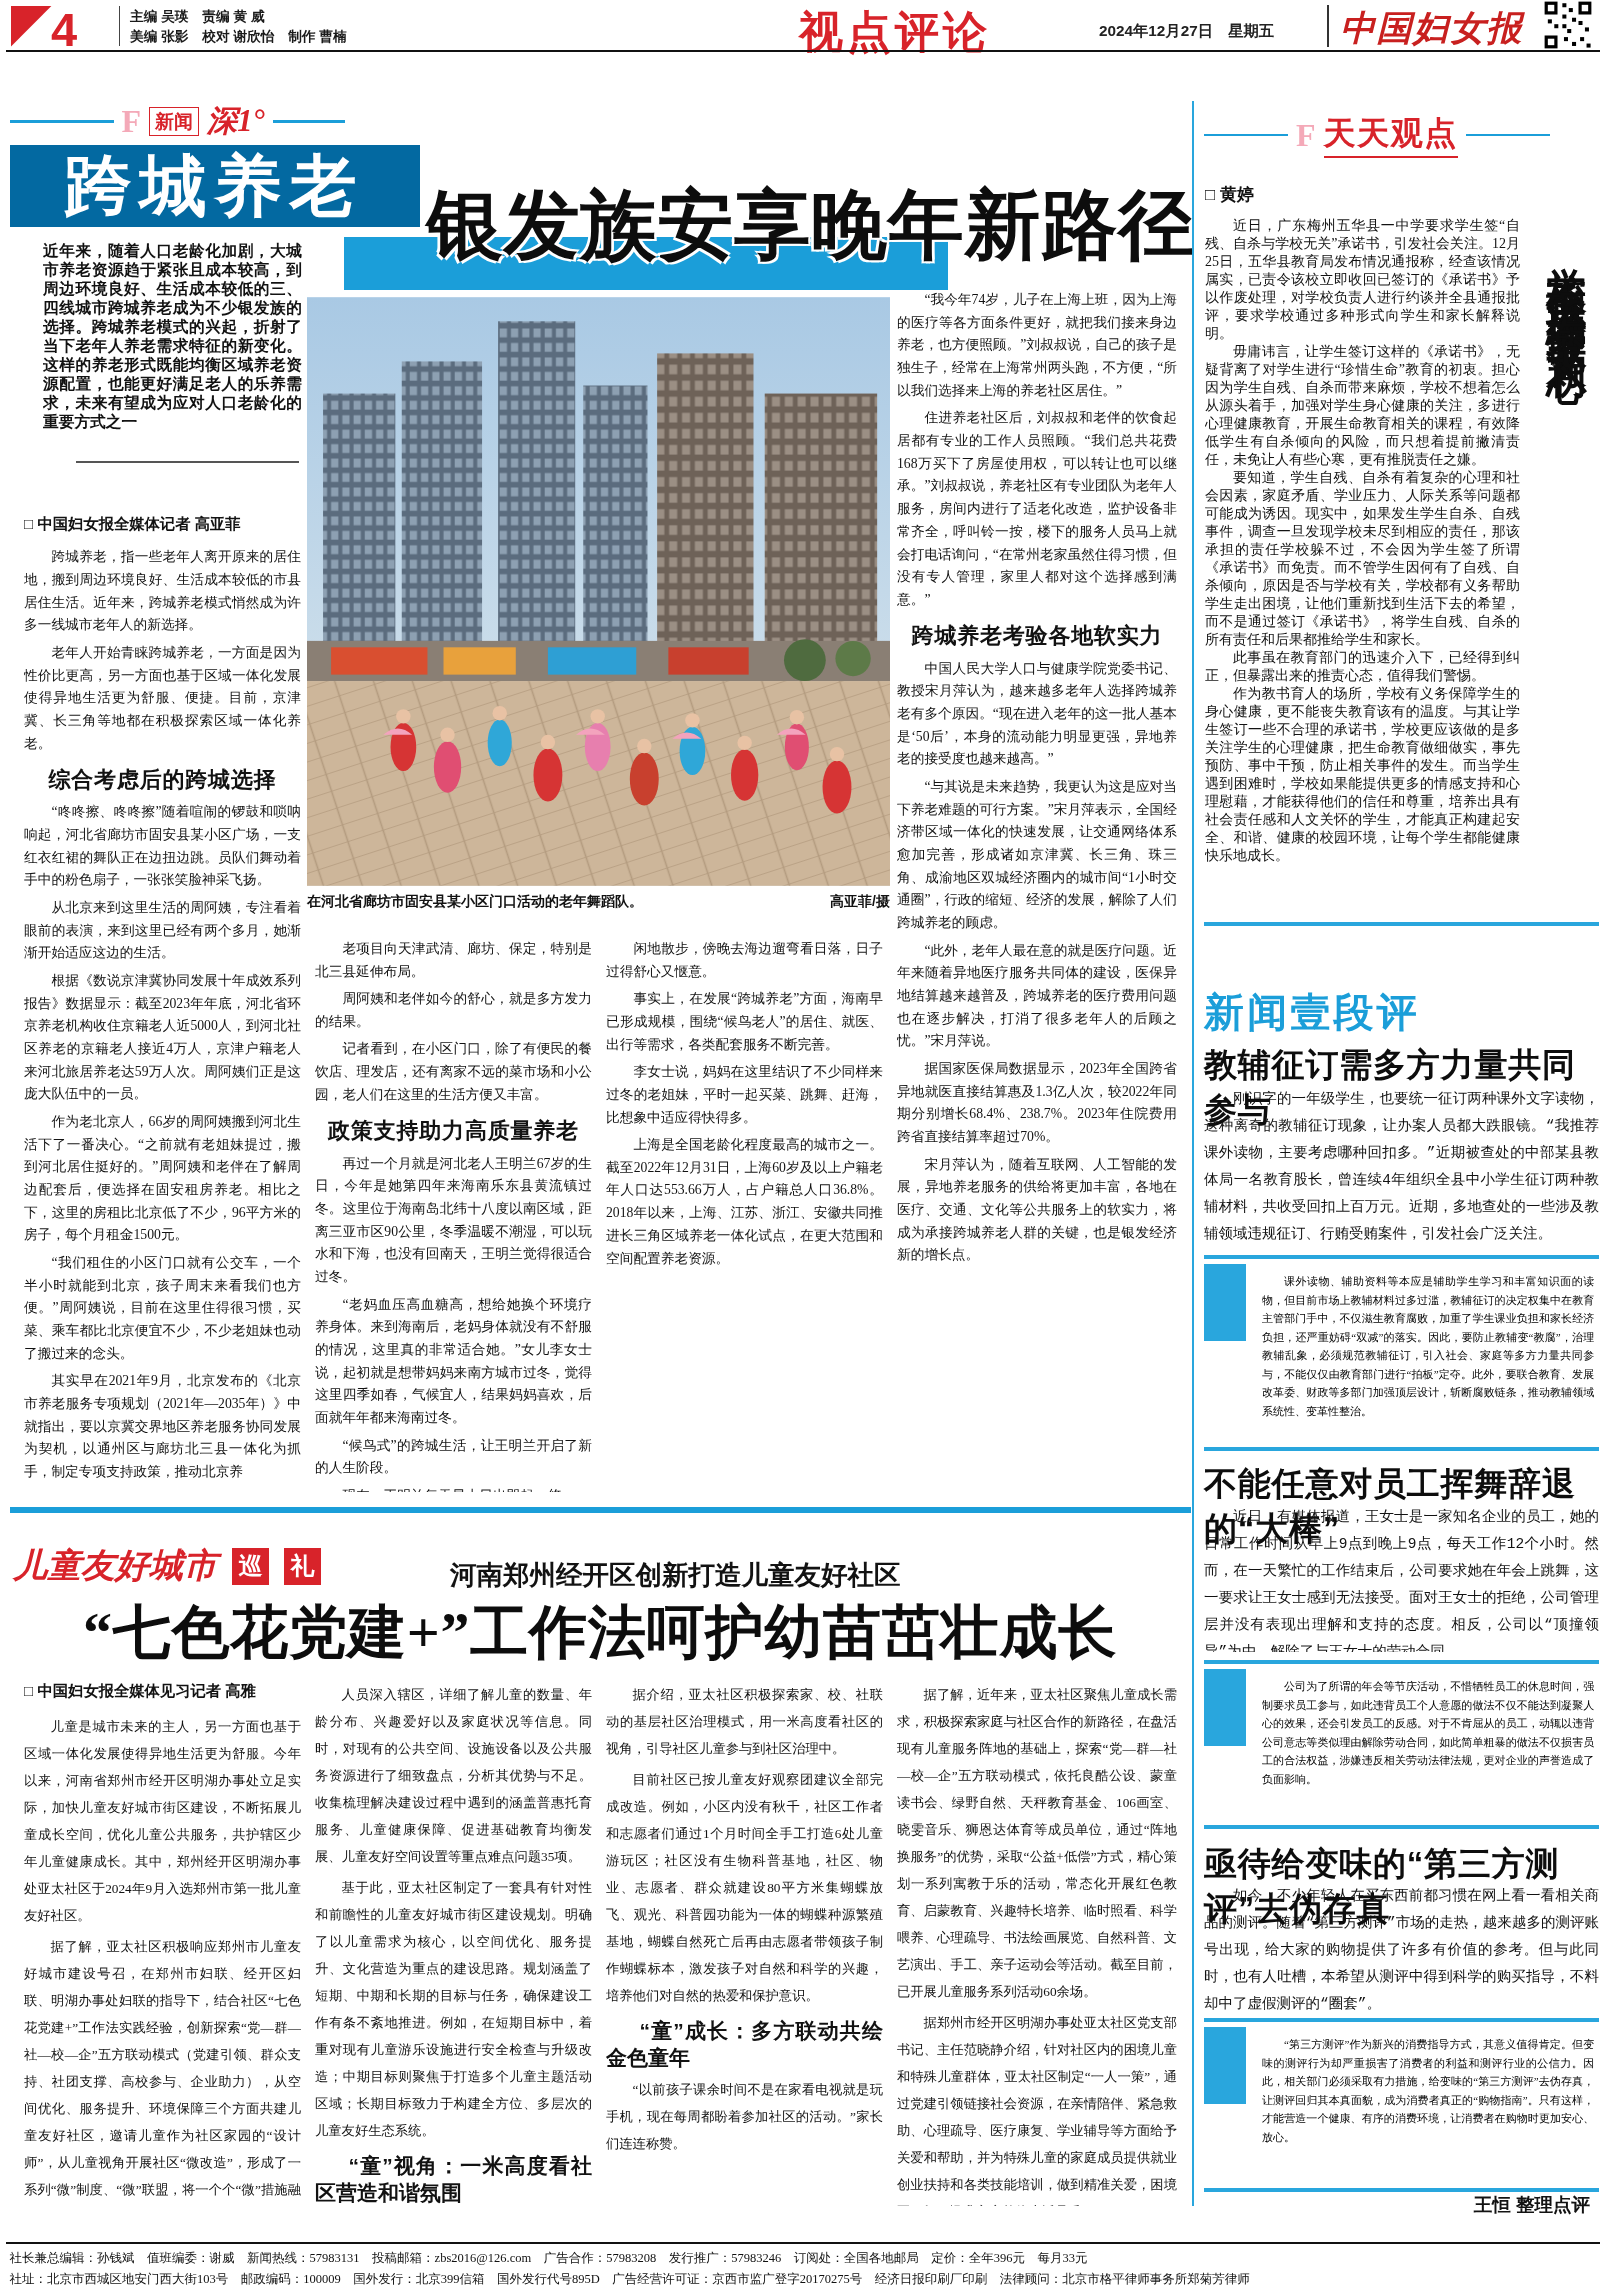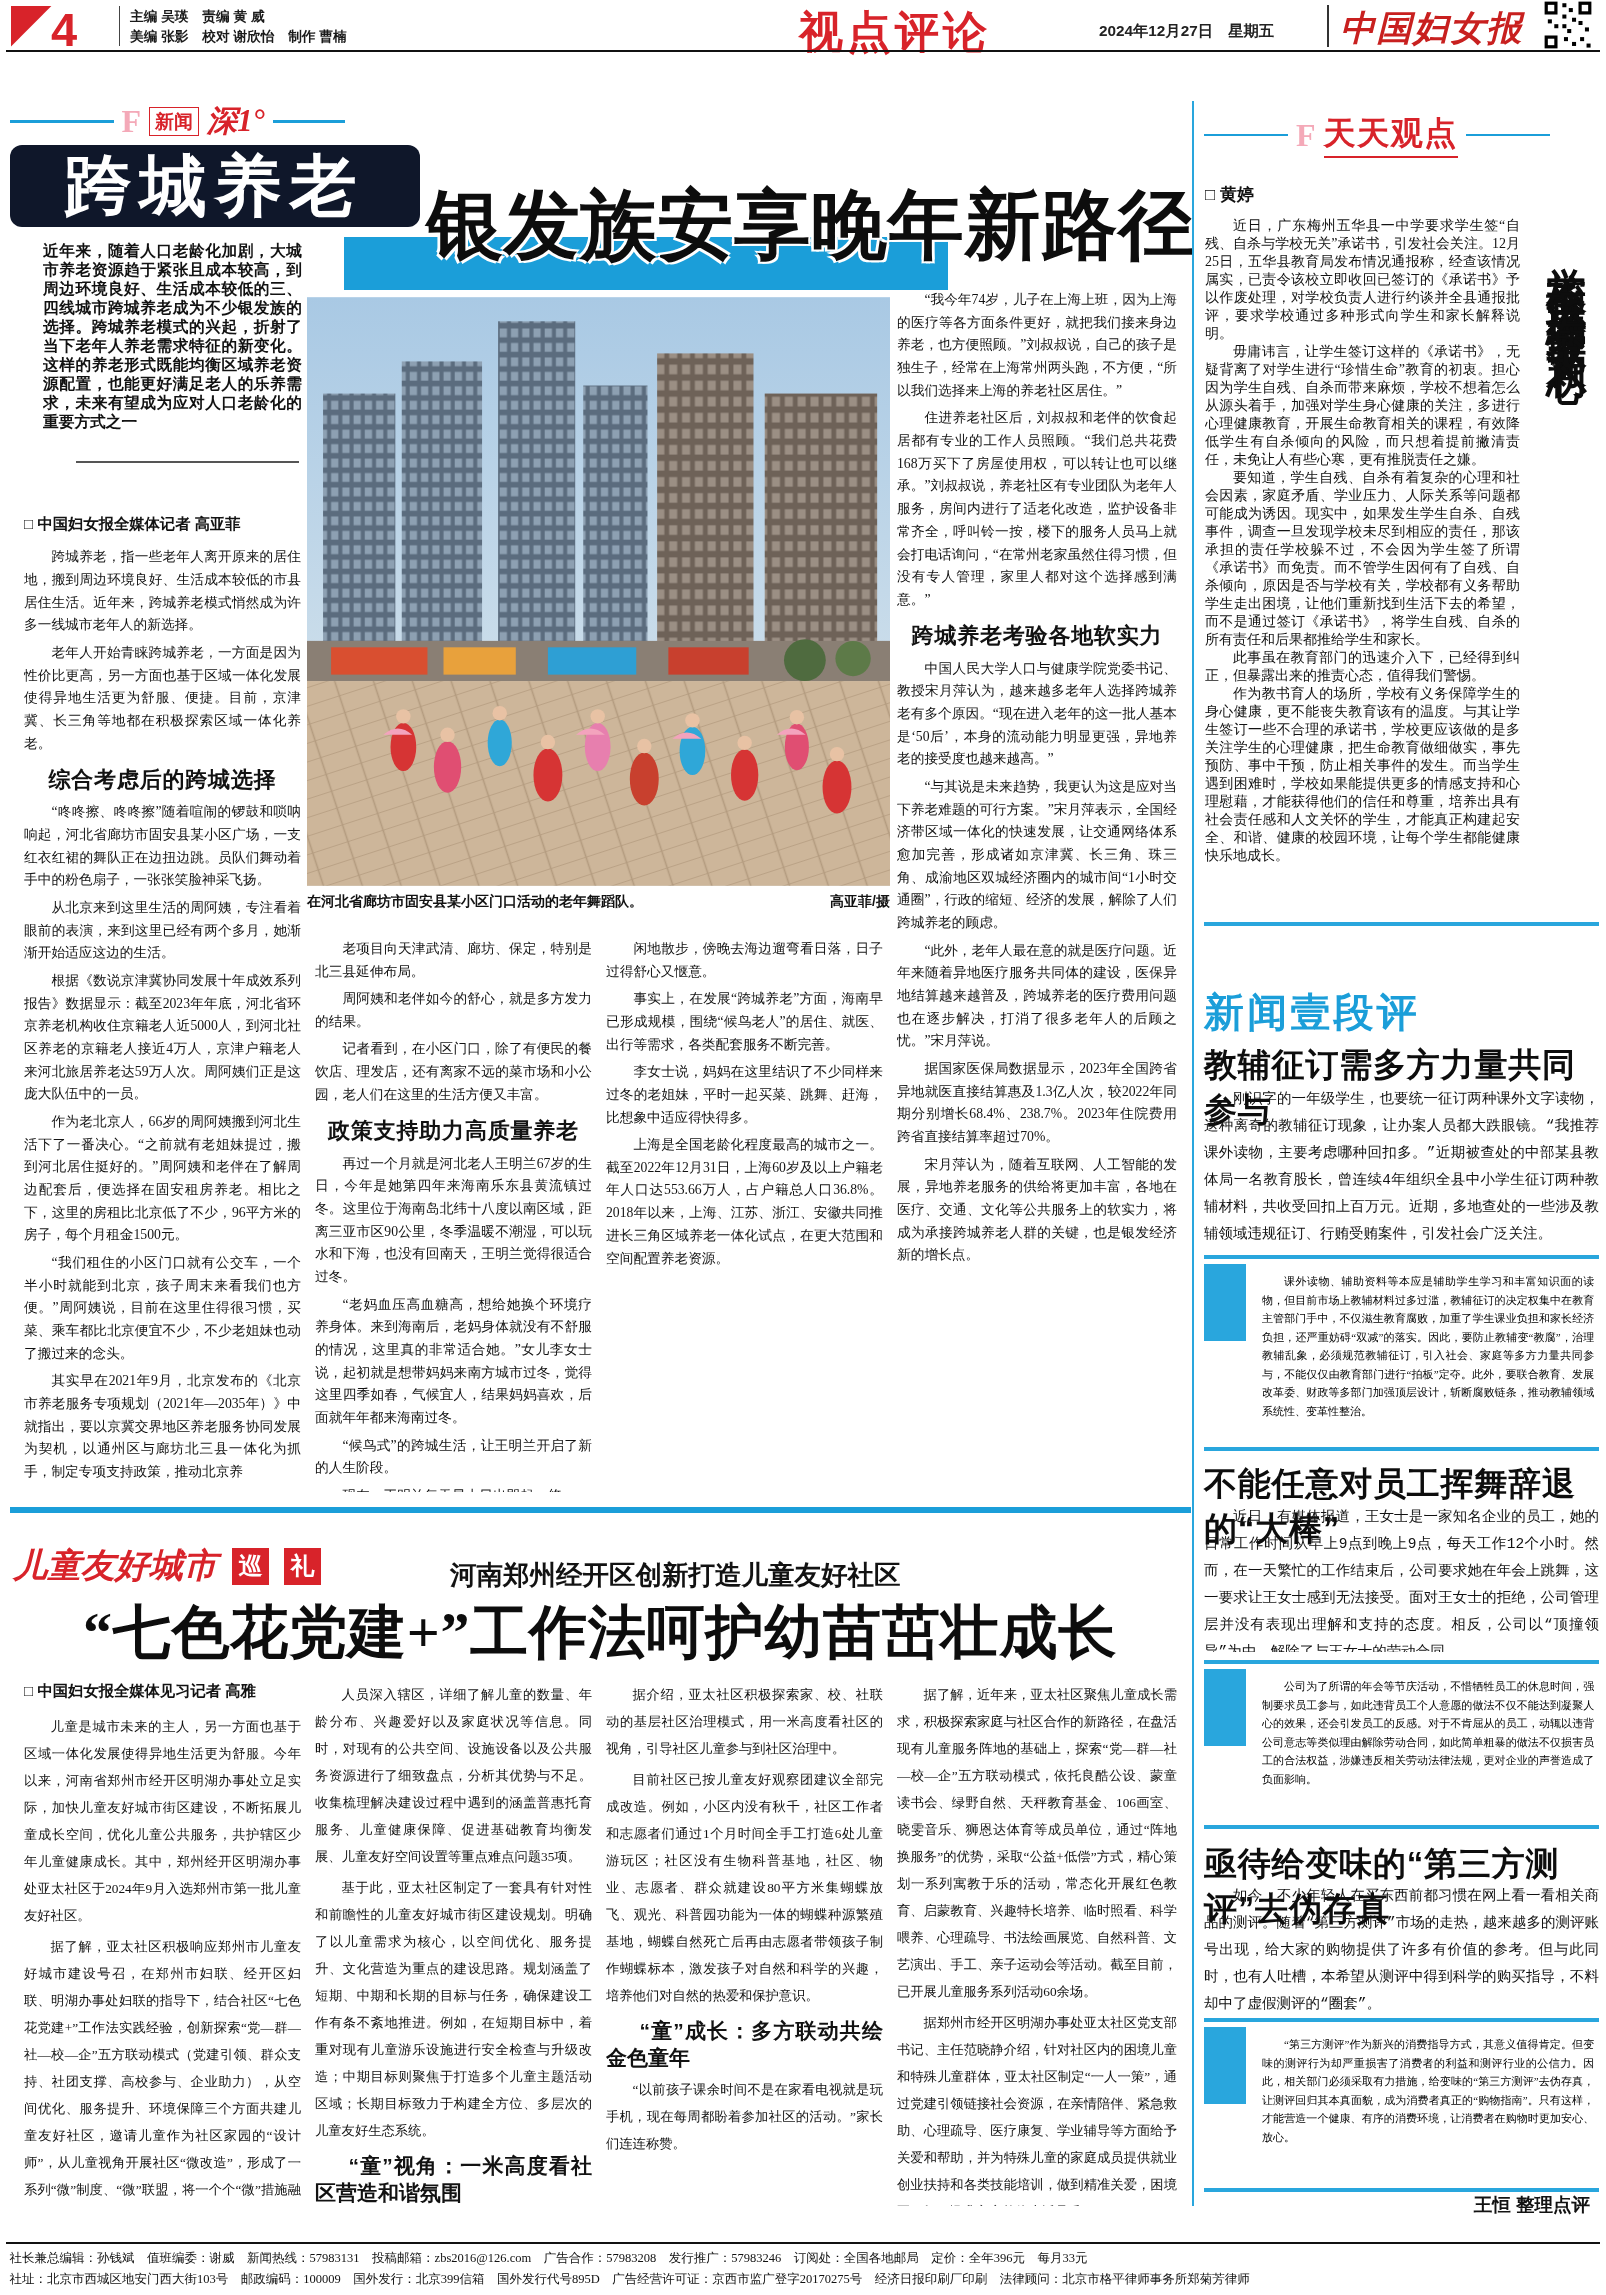--- a/index.html
+++ b/index.html
@@ -19,21 +19,21 @@
             font-family:"Liberation Serif",serif;font-style:italic;letter-spacing:1.6px;}
   .hdr-qr{left:1543px;top:0px;}
   .hdr-rule{left:6.4px;top:50px;width:1594px;height:1.6px;background:#111;}
 
   
   .badge-line{height:2.4px;background:#1b9ed9;}
   .lead-badge{left:9.6px;top:101px;width:546px;display:flex;align-items:center;gap:8px;}
   .pinkF{color:#f4a9b8;font-family:"Liberation Serif",serif;font-size:32px;font-weight:700;line-height:29px;}
   .badge-box{border:1.6px solid #d8232a;color:#d8232a;font-weight:900;font-size:19px;padding:0.8px 4.8px;}
   .badge-script{color:#d8232a;font-family:"Liberation Serif",serif;font-style:italic;font-weight:900;font-size:30.5px;}
-  .lead-bluebox{left:9.6px;top:145px;width:410px;height:82px;background:#0f172a;text-align:center;border-radius:12px;}
+  .lead-bluebox{left:9.6px;top:145px;width:410px;height:82px;background:#0369a1;text-align:center;}
   .lead-bluebox span{color:#fff;font-family:"Liberation Serif",serif;font-weight:900;font-size:67px;line-height:82px;letter-spacing:8px;}
   .lead-strip{left:344px;top:237px;width:604px;height:53px;background:#1b9ed9;}
   .lead-headline{left:427px;top:175px;width:763px;font-family:"Liberation Serif",serif;font-weight:900;
       font-size:76px;letter-spacing:0.8px;color:#0d0d0d;white-space:nowrap;
       text-shadow:2.4px 2.4px 0 #fff,-2.4px -2.4px 0 #fff,2.4px -2.4px 0 #fff,-2.4px 2.4px 0 #fff;}
   .lead-lede{left:43px;top:241px;width:259px;height:194px;font-weight:700;font-size:15.7px;line-height:19px;
       text-align:justify;overflow:hidden;}
   .lede-rule{left:76px;top:461px;width:223px;height:1.6px;background:#555;}
   .byline{font-weight:700;font-size:15.3px;margin:0 0 11.2px 0;}
   .colbox{overflow:hidden;text-align:justify;}

